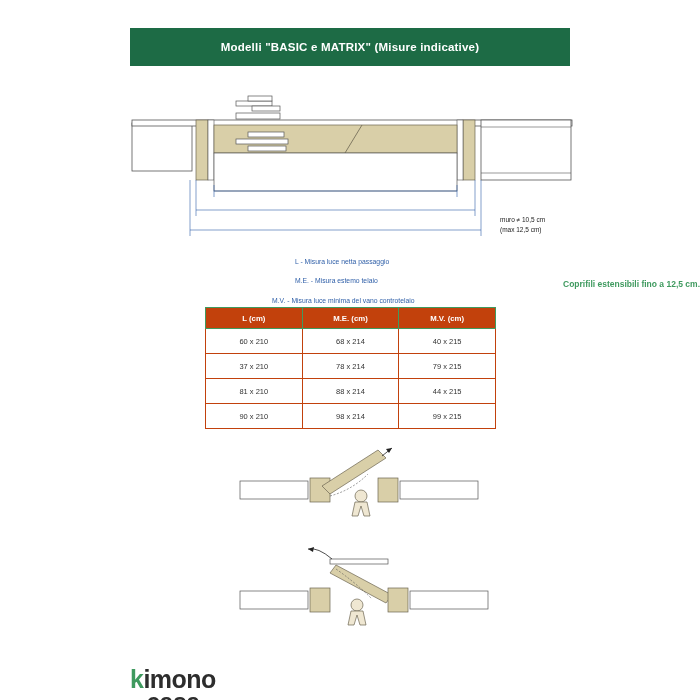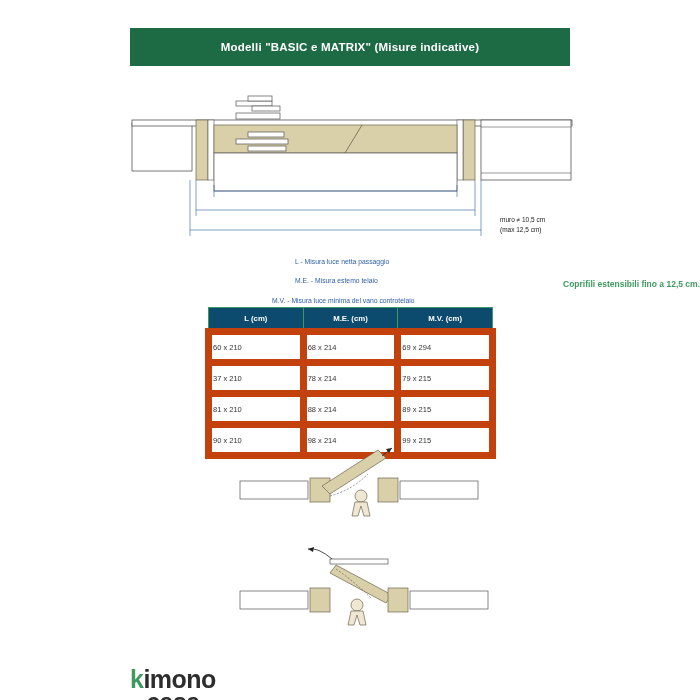--- a/index.html
+++ b/index.html
@@ -82,33 +82,33 @@
     left: 205px;
     top: 307px;
     width: 291px;
   }
   table.sizes {
     border-collapse: collapse;
     width: 291px;
     table-layout: fixed;
   }
   table.sizes th {
-    background: #0c4a6e;
+    background: #c2410c;
     color: #ffffff;
     font-size: 7.8px;
     font-weight: bold;
     height: 18px;
     border: 1px solid #3f9a5f;
     text-align: center;
   }
   table.sizes td {
-    border: 7px solid #c2410c;
+    border: 1px solid #c2410c;
     height: 22px;
     font-size: 7.5px;
-    text-align: left;
+    text-align: center;
     color: #333;
     background: #ffffff;
   }
 
   
   .opening {
     position: absolute;
     left: 0;
     width: 700px;
     height: 95px;
@@ -208,31 +208,31 @@
       <tr>
         <th>L (cm)</th>
         <th>M.E. (cm)</th>
         <th>M.V. (cm)</th>
       </tr>
     </thead>
     <tbody>
       <tr>
         <td>60 x 210</td>
         <td>68 x 214</td>
-        <td>69 x 294</td>
+        <td>40 x 215</td>
       </tr>
       <tr>
         <td>37 x 210</td>
         <td>78 x 214</td>
         <td>79 x 215</td>
       </tr>
       <tr>
         <td>81 x 210</td>
         <td>88 x 214</td>
-        <td>89 x 215</td>
+        <td>44 x 215</td>
       </tr>
       <tr>
         <td>90 x 210</td>
         <td>98 x 214</td>
         <td>99 x 215</td>
       </tr>
     </tbody>
   </table>
 </div>
 

